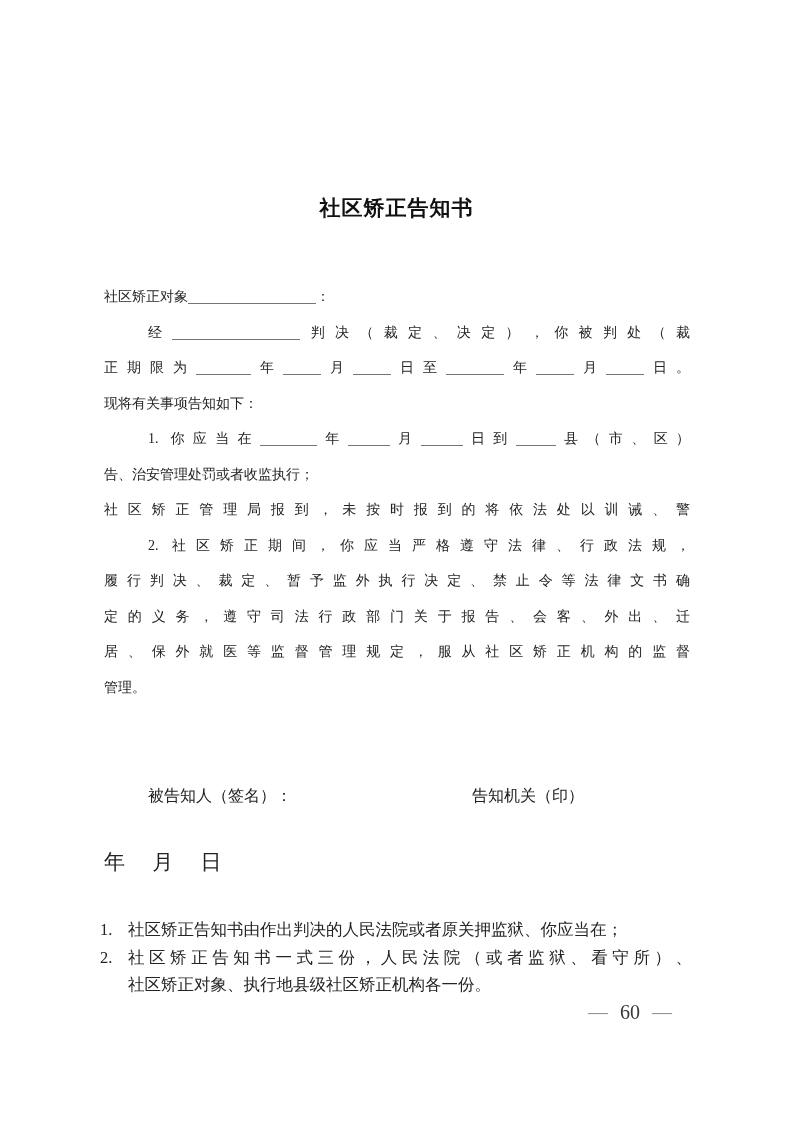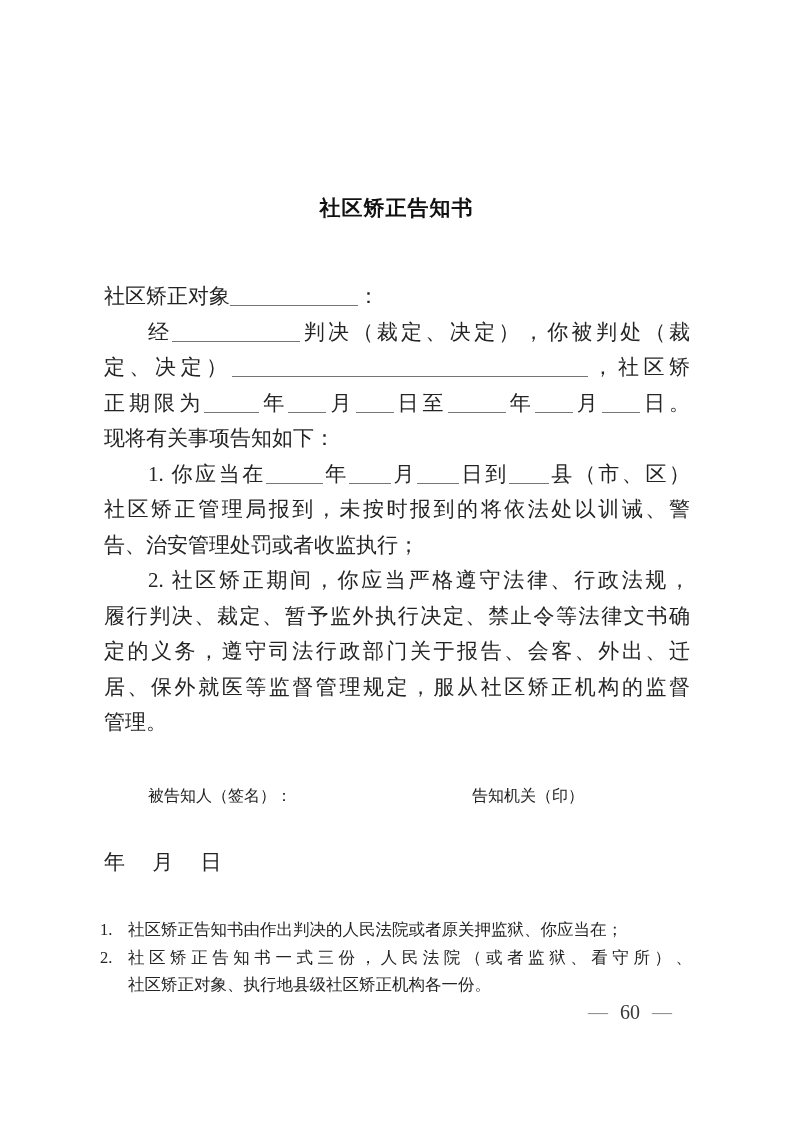--- a/index.html
+++ b/index.html
@@ -15,21 +15,21 @@
 
   .doc-title {
     position:absolute; top:194px; left:0; width:793px;
     text-align:center;
     font-size:21px; font-weight:700; color:#111111;
     letter-spacing:1px;
   }
 
   .body-block {
     position:absolute; top:279px; left:104px; width:586px;
-    font-size:21px; line-height:35.5px; color:#242424;
+    font-size:14px; line-height:35.5px; color:#242424;
   }
   .line { height:35.5px; white-space:nowrap; }
   .line.stretch {
     white-space:normal;
     text-align:justify;
     text-align-last:justify;
   }
   .line.indent { padding-left:44px; }
 
   .blank {
@@ -86,31 +86,30 @@
 <div class="page">
 
   <div class="doc-title">社区矫正告知书</div>
 
   <div class="body-block">
 
     <div class="line"><span>社区矫正对象</span><span class="blank" style="width:128px"></span><span>：</span></div>
 
     <div class="line stretch indent"><span>经</span><span class="blank" style="width:128px"></span><span>判决（裁定、决定），你被判处（裁</span></div>
 
-    <div class="line stretch"><span>定、决定）</span><span class="blank" style="width:356px"></span><span>，社区矫</span></div>
 
     <div class="line stretch"><span>正期限为</span><span class="blank" style="width:55px"></span><span>年</span><span class="blank" style="width:38px"></span><span>月</span><span class="blank" style="width:38px"></span><span>日至</span><span class="blank" style="width:58px"></span><span>年</span><span class="blank" style="width:38px"></span><span>月</span><span class="blank" style="width:38px"></span><span>日。</span></div>
 
     <div class="line">现将有关事项告知如下：</div>
 
     <div class="line stretch indent"><span>1. 你应当在</span><span class="blank" style="width:57px"></span><span>年</span><span class="blank" style="width:42px"></span><span>月</span><span class="blank" style="width:42px"></span><span>日到</span><span class="blank" style="width:40px"></span><span>县（市、区）</span></div>
 
+    <div class="line">告、治安管理处罚或者收监执行；</div>
+
     <div class="line stretch">社区矫正管理局报到，未按时报到的将依法处以训诫、警</div>
-
-    <div class="line">告、治安管理处罚或者收监执行；</div>
 
     <div class="line stretch indent">2. 社区矫正期间，你应当严格遵守法律、行政法规，</div>
 
     <div class="line stretch">履行判决、裁定、暂予监外执行决定、禁止令等法律文书确</div>
 
     <div class="line stretch">定的义务，遵守司法行政部门关于报告、会客、外出、迁</div>
 
     <div class="line stretch">居、保外就医等监督管理规定，服从社区矫正机构的监督</div>
 
     <div class="line">管理。</div>

